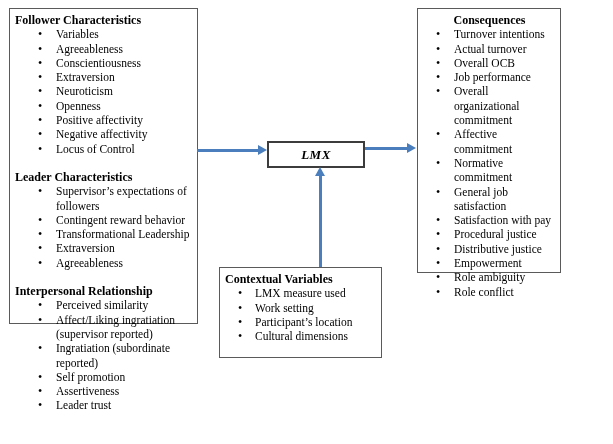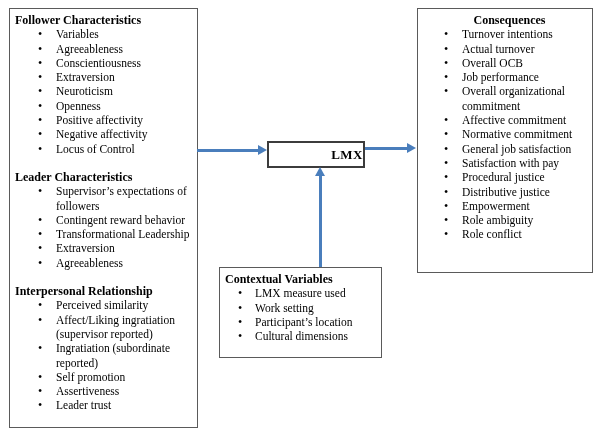--- a/index.html
+++ b/index.html
@@ -15,28 +15,28 @@
     font-family: "Liberation Serif", "DejaVu Serif", serif;
     color: #000000;
     overflow: hidden;
   }
   .box {
     position: absolute;
     background: #ffffff;
     border: 1.5px solid var(--box-border, #5a5a5a);
     box-sizing: border-box;
   }
-  .box-left   { left: 9px;   top: 8px;   width: 189px; height: 420px; padding: 4px 4px 4px 5px; }
-  .box-right  { left: 417px; top: 8px;   width: 176px; height: 265px; padding: 4px 3px 4px 12px; }
+  .box-left   { left: 9px;   top: 8px;   width: 189px; height: 316px; padding: 4px 4px 4px 5px; }
+  .box-right  { left: 417px; top: 8px;   width: 144px; height: 265px; padding: 4px 3px 4px 4px; }
   .box-ctx    { left: 219px; top: 267px; width: 163px; height: 91px;  padding: 4px 4px 4px 5px; }
   .box-lmx {
     left: 267px; top: 141px; width: 98px; height: 27px;
     border: 2px solid var(--lmx-border, #3c3c3c);
-    display: flex; align-items: center; justify-content: flex-end;
-    font-weight: bold; font-size: 13px; letter-spacing: 0.5px;
+    display: flex; align-items: center; justify-content: center;
+    font-weight: bold; font-size: 13px; letter-spacing: 0.5px; font-style: italic;
   }
   .heading {
     font-weight: bold;
     font-size: 12px;
     line-height: 14.3px;
     white-space: nowrap;
   }
   .heading.centered { text-align: center; white-space: normal; }
   .bullets {
     list-style: none;

